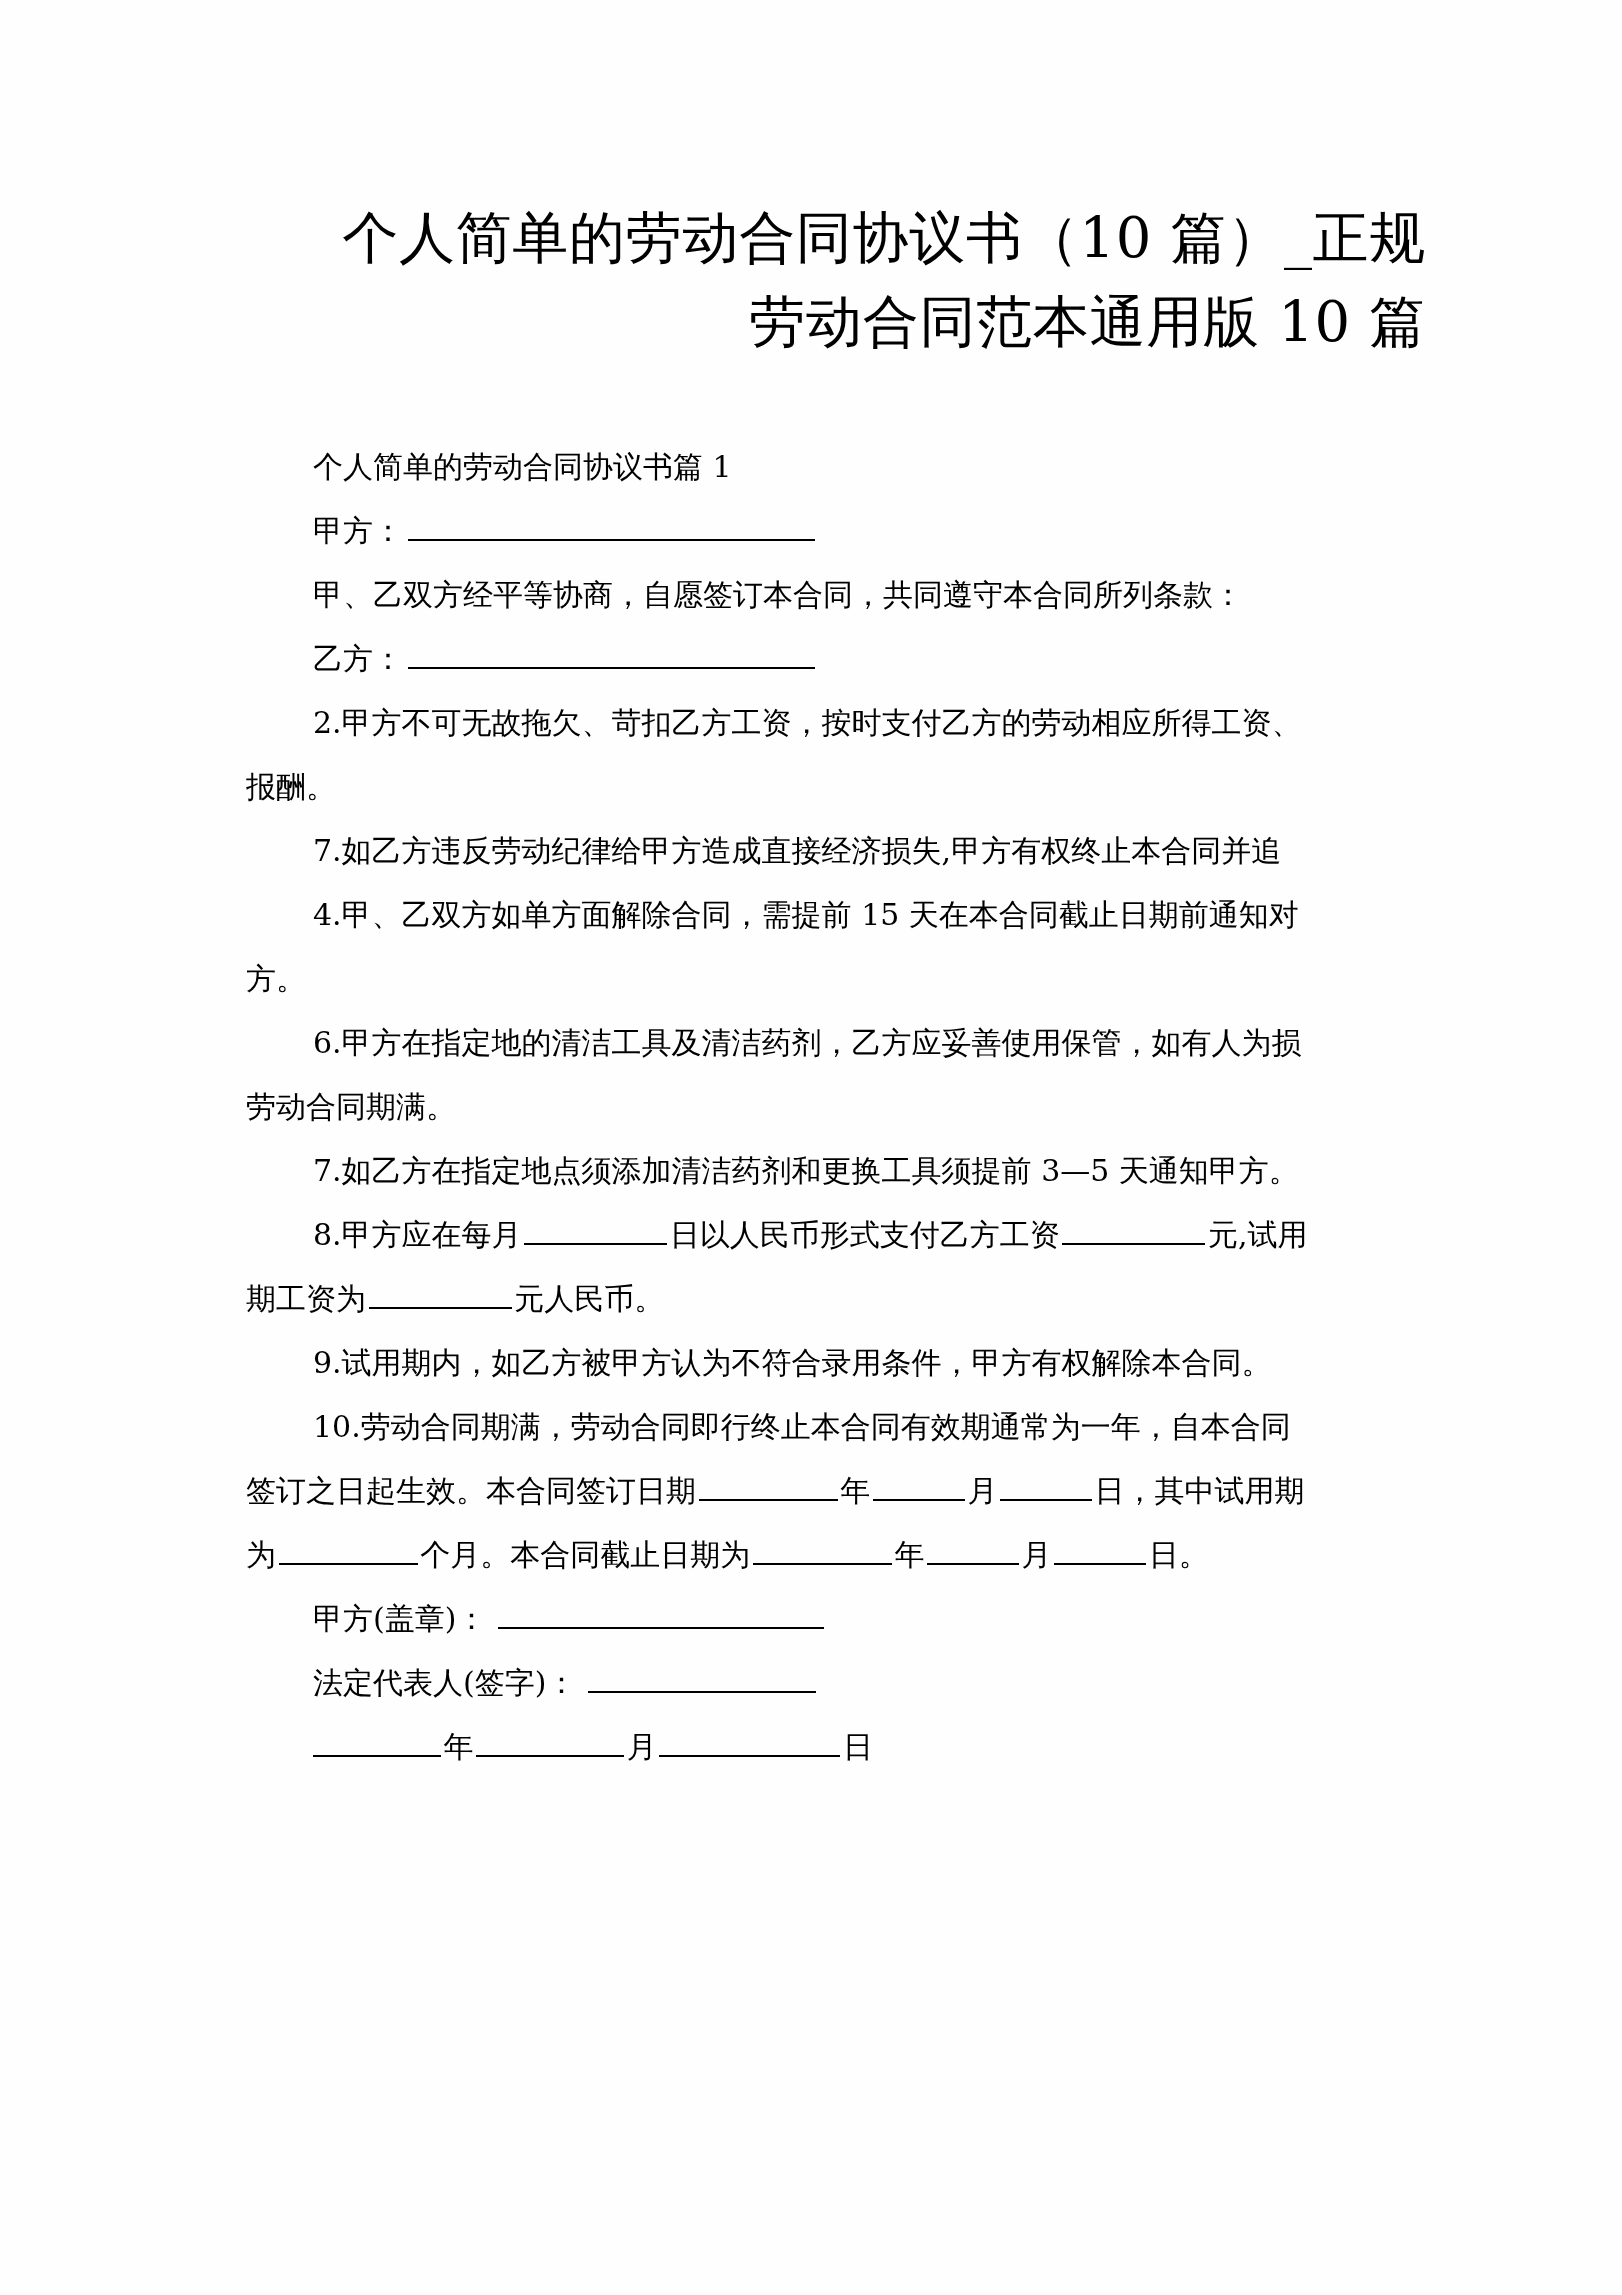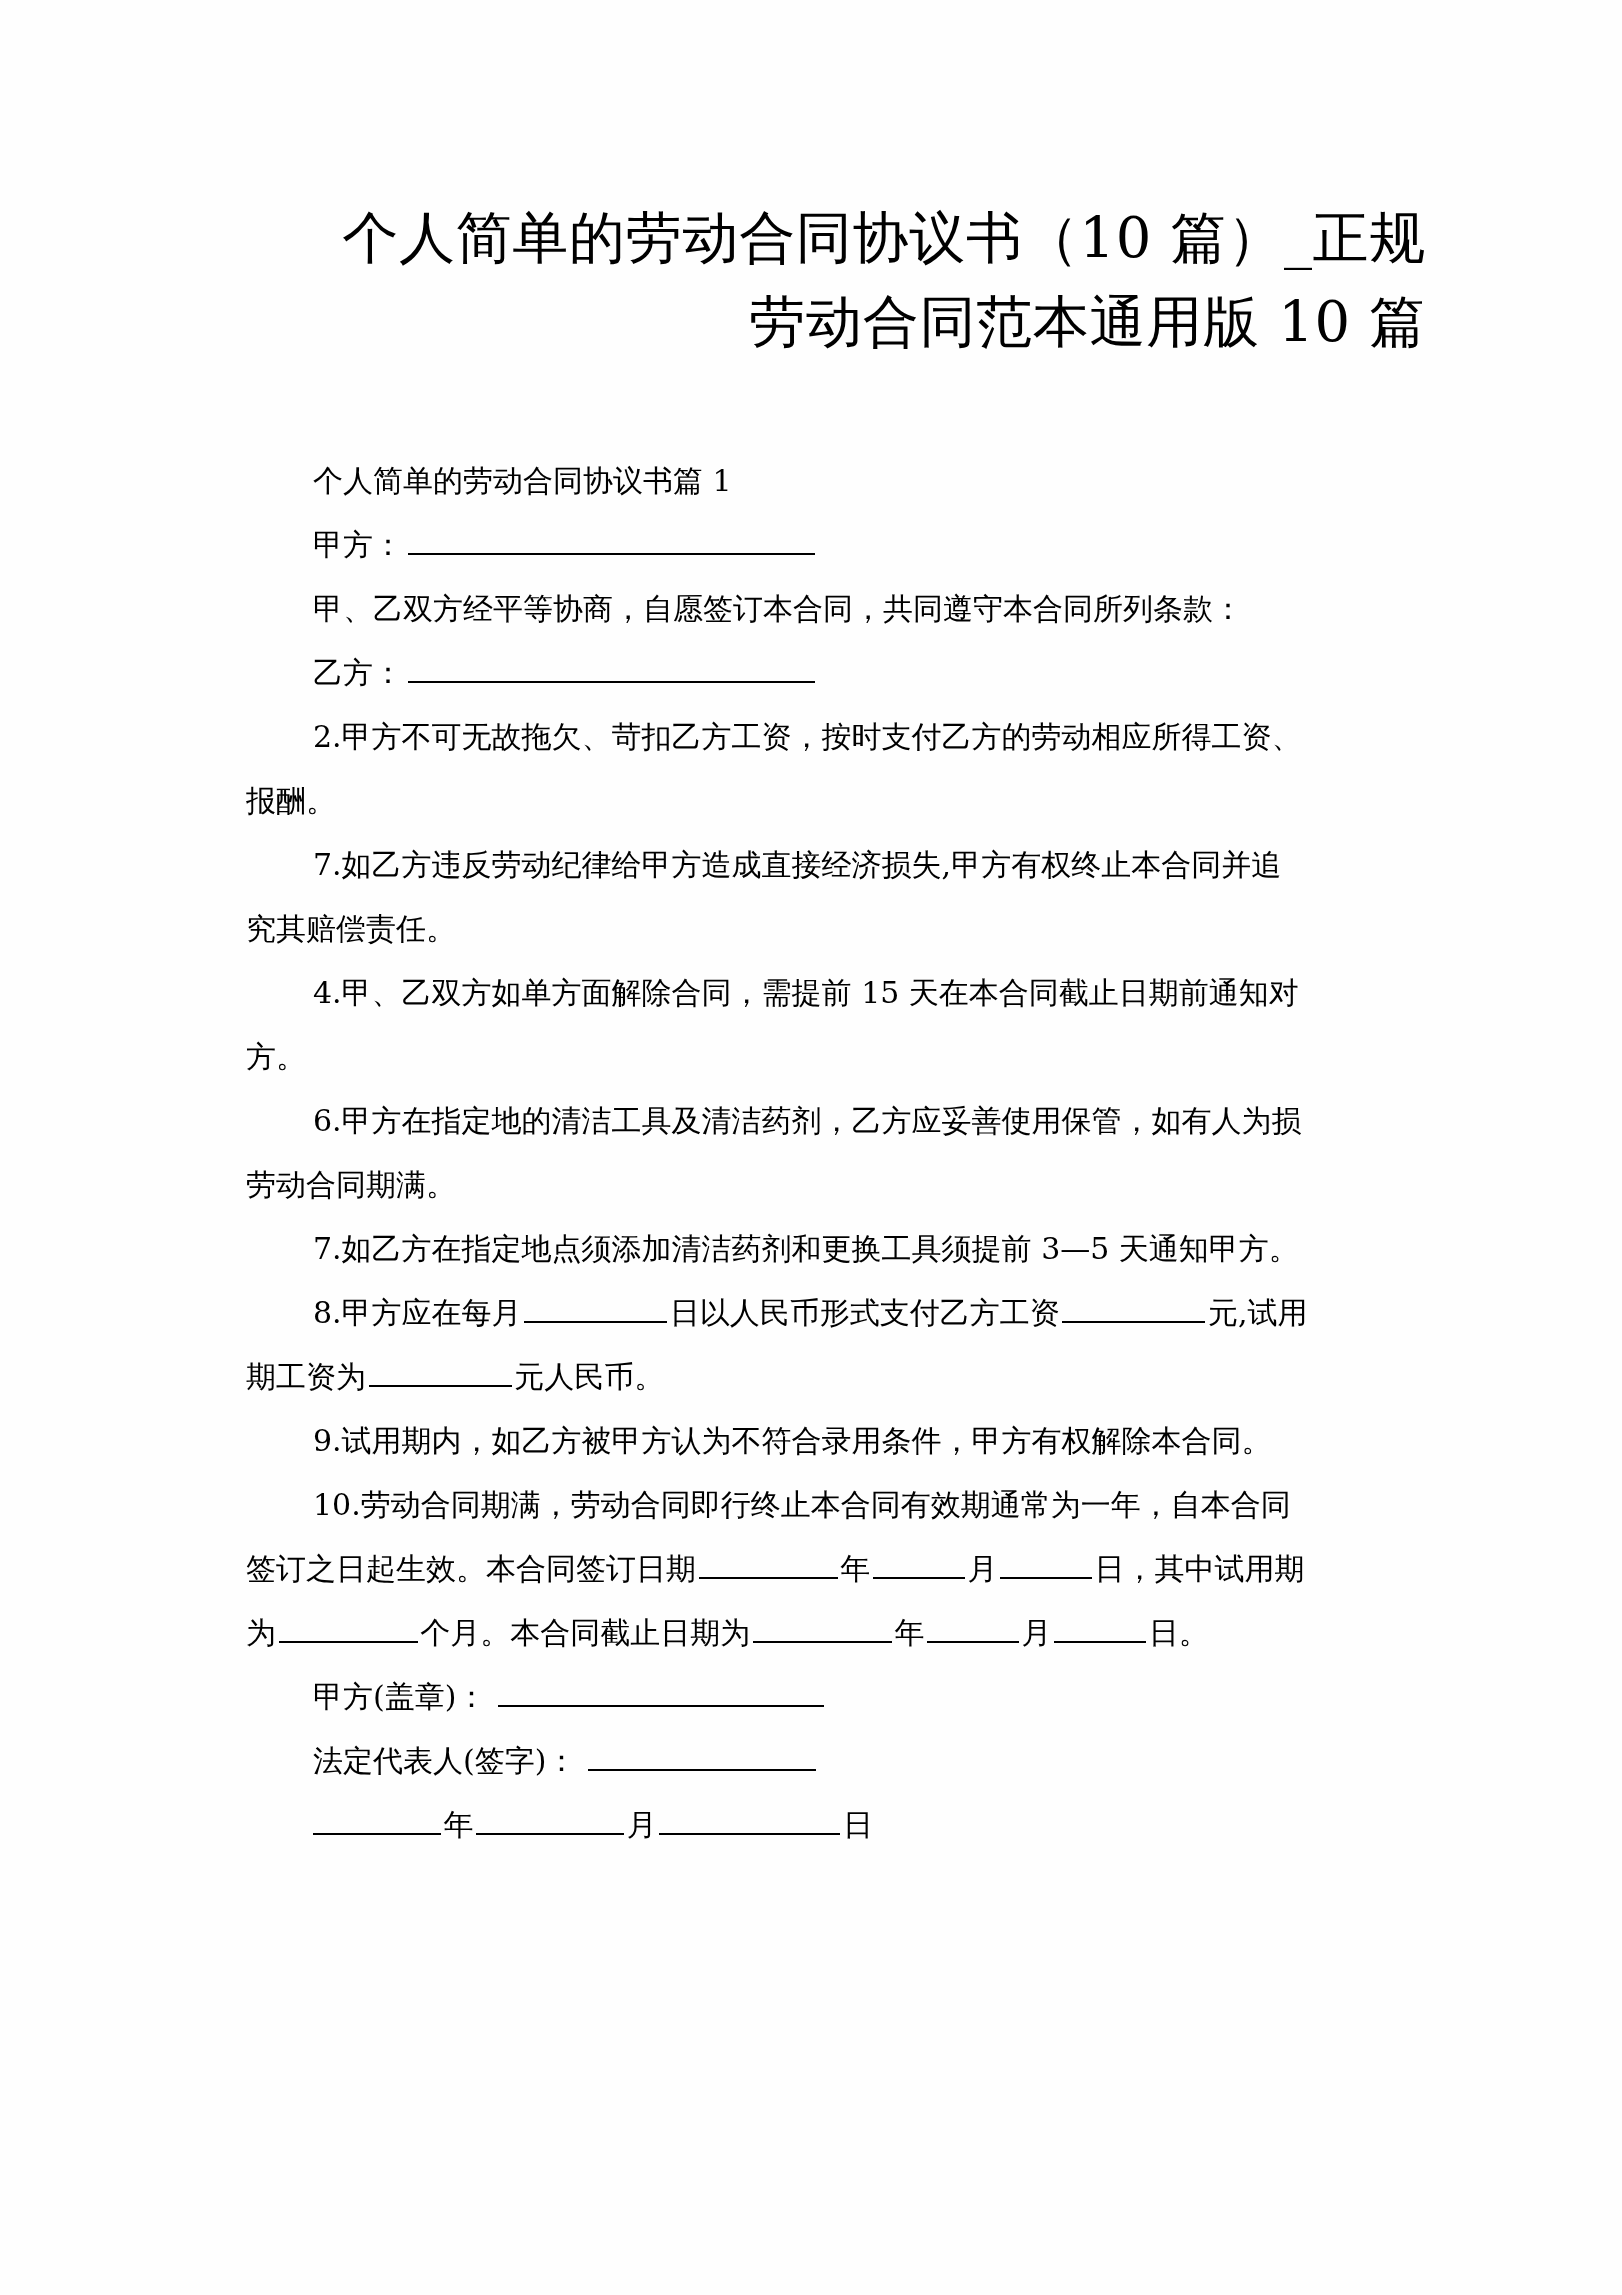--- a/index.html
+++ b/index.html
@@ -31,21 +31,21 @@
       text-align: center;
       font-size: 56px;
       line-height: 84px;
       letter-spacing: 0.7px;
       font-weight: normal;
     }
     .title .line { display: block; white-space: nowrap; text-align: right; }
     .body {
       position: absolute;
       left: 246px;
-      top: 449px;
+      top: 435px;
       width: 1139px;
       font-size: 30px;
       line-height: 64px;
     }
     .p {
       margin: 0;
       white-space: normal;
     }
     .indent { padding-left: 67px; }
     .lbl { white-space: nowrap; }
@@ -85,21 +85,20 @@
     </p>
 
 
     <p class="p">
       <span class="wrap-line first">2.甲方不可无故拖欠、苛扣乙方工资，按时支付乙方的劳动相应所得工资、</span>
       <span class="wrap-line">报酬。</span>
     </p>
 
     <p class="p">
       <span class="wrap-line first">7.如乙方违反劳动纪律给甲方造成直接经济损失,甲方有权终止本合同并追</span>
-      <span class="wrap-line">究其赔偿责任。</span>
     </p>
 
     <p class="p">
       <span class="wrap-line first">4.甲、乙双方如单方面解除合同，需提前 15 天在本合同截止日期前通知对</span>
       <span class="wrap-line">方。</span>
     </p>
 
 
     <p class="p">
       <span class="wrap-line first">6.甲方在指定地的清洁工具及清洁药剂，乙方应妥善使用保管，如有人为损</span>

